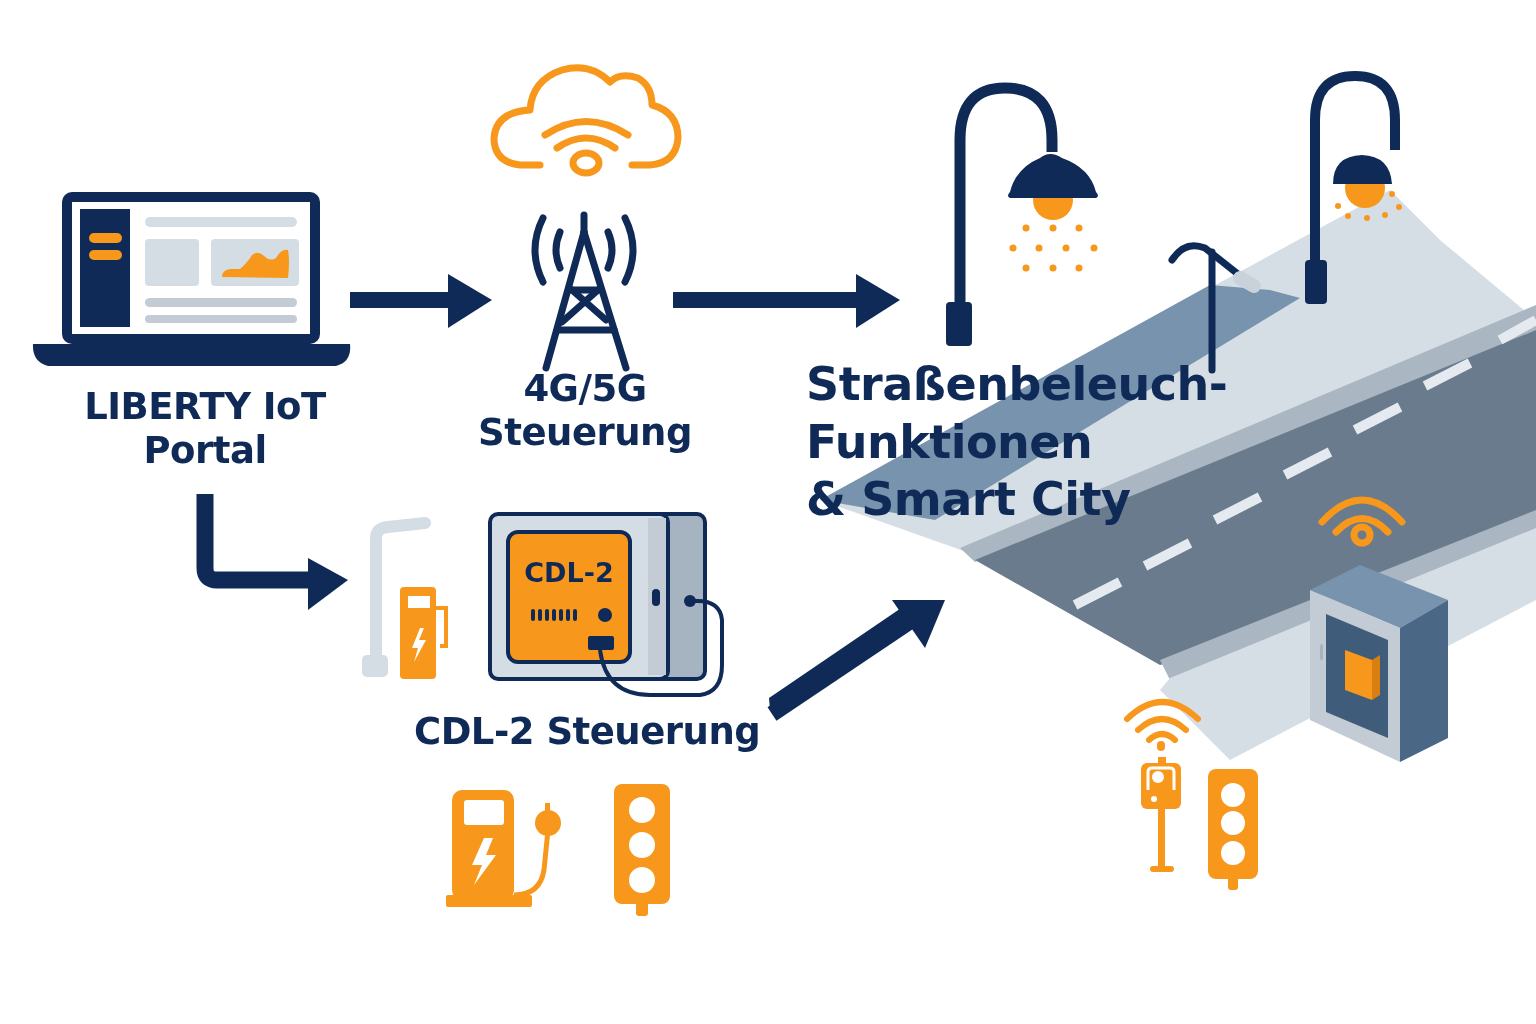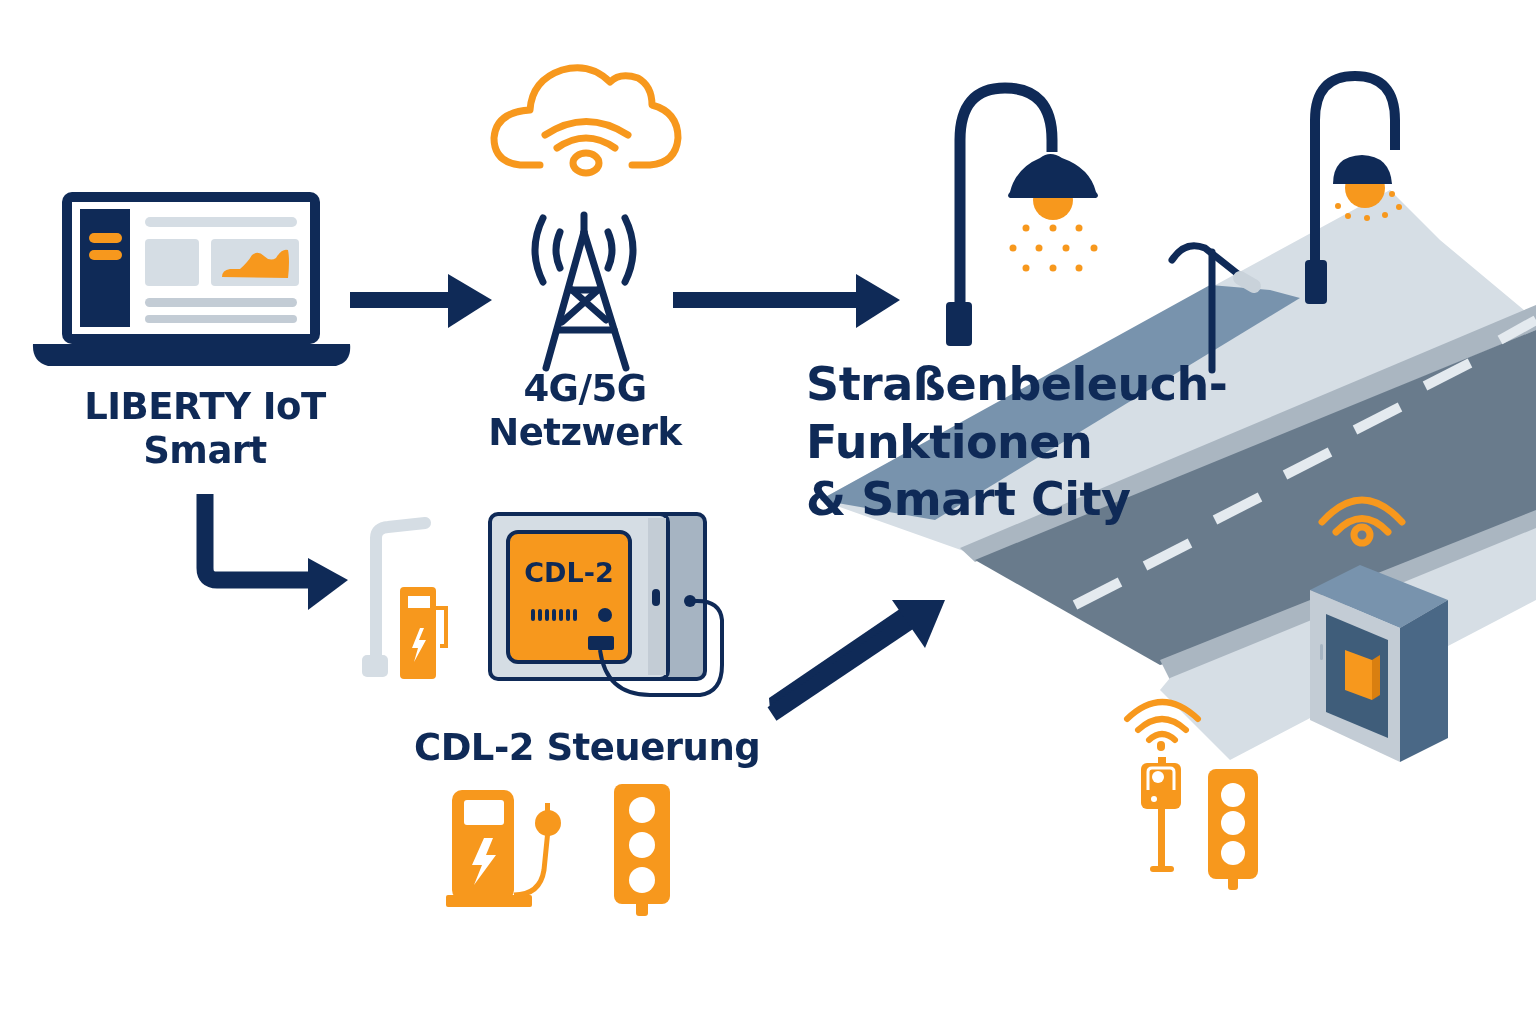--- a/index.html
+++ b/index.html
@@ -223,27 +223,27 @@
     <rect x="1208" y="769" width="50" height="110" rx="8" fill="#f7981d"></rect>
     <rect x="1228" y="876" width="10" height="14" rx="3" fill="#f7981d"></rect>
     <circle cx="1233" cy="795" r="12" fill="#ffffff"></circle>
     <circle cx="1233" cy="823" r="12" fill="#ffffff"></circle>
     <circle cx="1233" cy="853" r="12" fill="#ffffff"></circle>
   </g>
 </svg>
 
 <div class="label center" style="left:60px; top:385px; width:290px;">
   <div>LIBERTY IoT</div>
-  <div>Smart</div>
+  <div>Portal</div>
 </div>
 
 <div class="label center" style="left:470px; top:367px; width:230px;">
   <div>4G/5G</div>
-  <div>Netzwerk</div>
+  <div>Steuerung</div>
 </div>
 
 <div class="label" style="left:806px; top:356px; font-size:46px; line-height:1.25;">
   <div>Straßenbeleuch-</div>
   <div>Funktionen</div>
   <div>&amp; Smart City</div>
 </div>
 
-<div class="label" style="left:414px; top:710px;margin-top:16px;">CDL-2 Steuerung</div>
+<div class="label" style="left:414px; top:710px;">CDL-2 Steuerung</div>
 
 </body></html>

